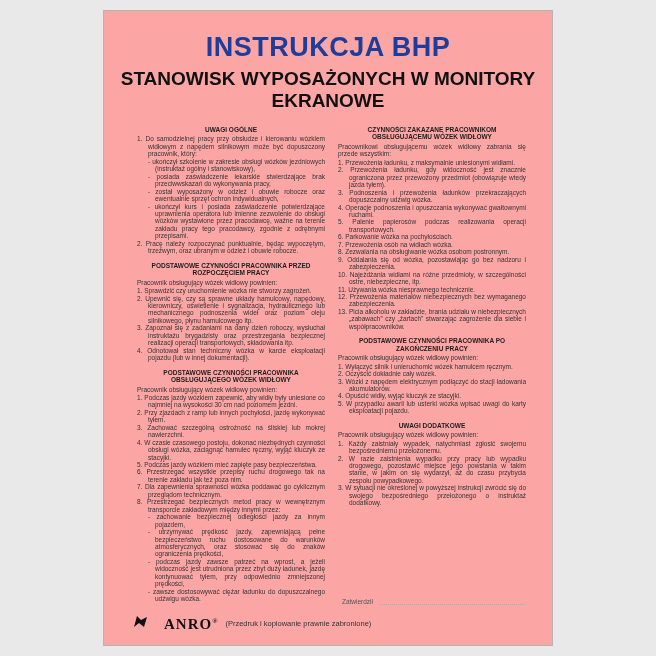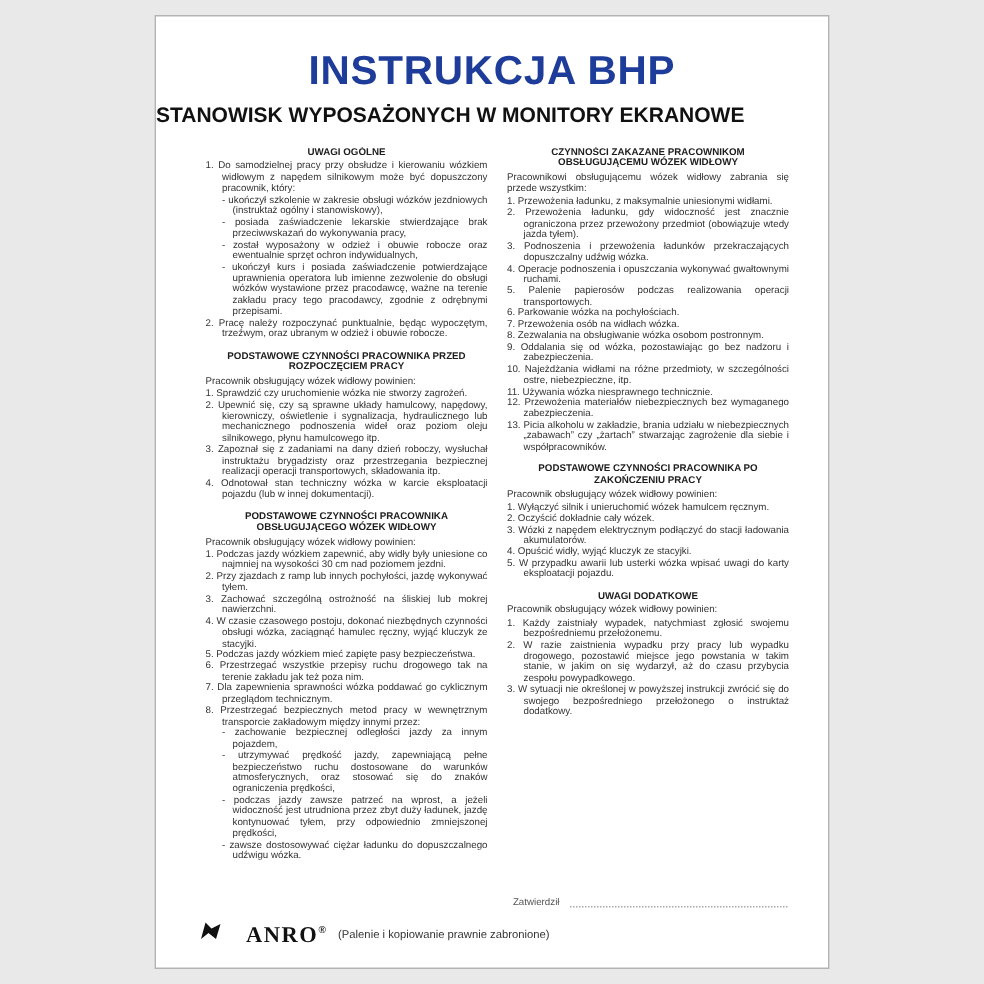--- a/index.html
+++ b/index.html
@@ -9,21 +9,21 @@
   }
   .page{
     position:absolute;left:103px;top:10px;width:450px;height:636px;
     background:#ffffff;border:1px solid #b4b4b4;box-sizing:border-box;
   }
   .page-title{
     margin-top:21px;text-align:center;font-size:27px;font-weight:bold;
     color:#1e3c99;letter-spacing:.5px;
   }
   .page-subtitle{
-    margin-top:5px;font-size:14px;font-weight:bold;color:#111;
+    margin-top:5px;text-align:center;font-size:19px;font-weight:bold;color:#111;
   }
   .doc-text{
     margin-top:14px;padding:0 26px 0 33px;height:501px;overflow:hidden;
     column-count:2;column-gap:13px;column-fill:auto;
     font-size:6.5px;line-height:7.45px;color:#333;text-align:justify;
   }
   .sec-heading{
     font-weight:bold;text-align:center;margin:7px 3px 2px;color:#1d1d1d;
     break-after:avoid;break-inside:avoid;
   }
@@ -46,21 +46,21 @@
     display:flex;align-items:flex-end;
   }
   .sig-line{
     display:inline-block;width:145px;height:5px;margin-left:7px;
     border-bottom:1px dotted #aaa;
   }
 </style>
 </head>
 <body style="background: rgb(233, 233, 233);">
 
-<div class="page" style="background: #ffffff; border-color: rgb(180, 180, 180);">
+<div class="page" style="background: #fca5a5; border-color: rgb(180, 180, 180);">
   <div class="page-title" style="color: rgb(30, 60, 153);">INSTRUKCJA BHP</div>
   <div class="page-subtitle">STANOWISK WYPOSAŻONYCH W MONITORY EKRANOWE</div>
 
   <div class="doc-text">
       <div class="sec-heading first">UWAGI OGÓLNE</div>
       <div class="item">1. Do samodzielnej pracy przy obsłudze i kierowaniu wózkiem widłowym z napędem silnikowym może być dopuszczony pracownik, który:</div>
       <div class="sub">- ukończył szkolenie w zakresie obsługi wózków jezdniowych (instruktaż ogólny i stanowiskowy),</div>
       <div class="sub">- posiada zaświadczenie lekarskie stwierdzające brak przeciwwskazań do wykonywania pracy,</div>
       <div class="sub">- został wyposażony w odzież i obuwie robocze oraz ewentualnie sprzęt ochron indywidualnych,</div>
       <div class="sub">- ukończył kurs i posiada zaświadczenie potwierdzające uprawnienia operatora lub imienne zezwolenie do obsługi wózków wystawione przez pracodawcę, ważne na terenie zakładu pracy tego pracodawcy, zgodnie z odrębnymi przepisami.</div>
@@ -114,20 +114,20 @@
       <div class="item">3. W sytuacji nie określonej w powyższej instrukcji zwrócić się do swojego bezpośredniego przełożonego o instruktaż dodatkowy.</div>
     </div>
 
   <div class="footer-logo">
     <span class="logo-mark">
       <svg width="15" height="13" viewBox="0 0 15 13">
           <path d="M1 12 L4 1 L8 5 L14 2 L11 12 L6 8 Z" fill="#111"></path>
         </svg>
     </span>
     <span class="logo-text"><span>ANRO</span><span class="logo-reg">®</span></span>
-    <span class="copyright">(Palenie i kopiowanie prawnie zabronione)</span>
+    <span class="copyright">(Przedruk i kopiowanie prawnie zabronione)</span>
   </div>
 
   <div class="approved">
     <span>Zatwierdził</span>
     <span class="sig-line"></span>
   </div>
 </div>
 
 </body></html>

